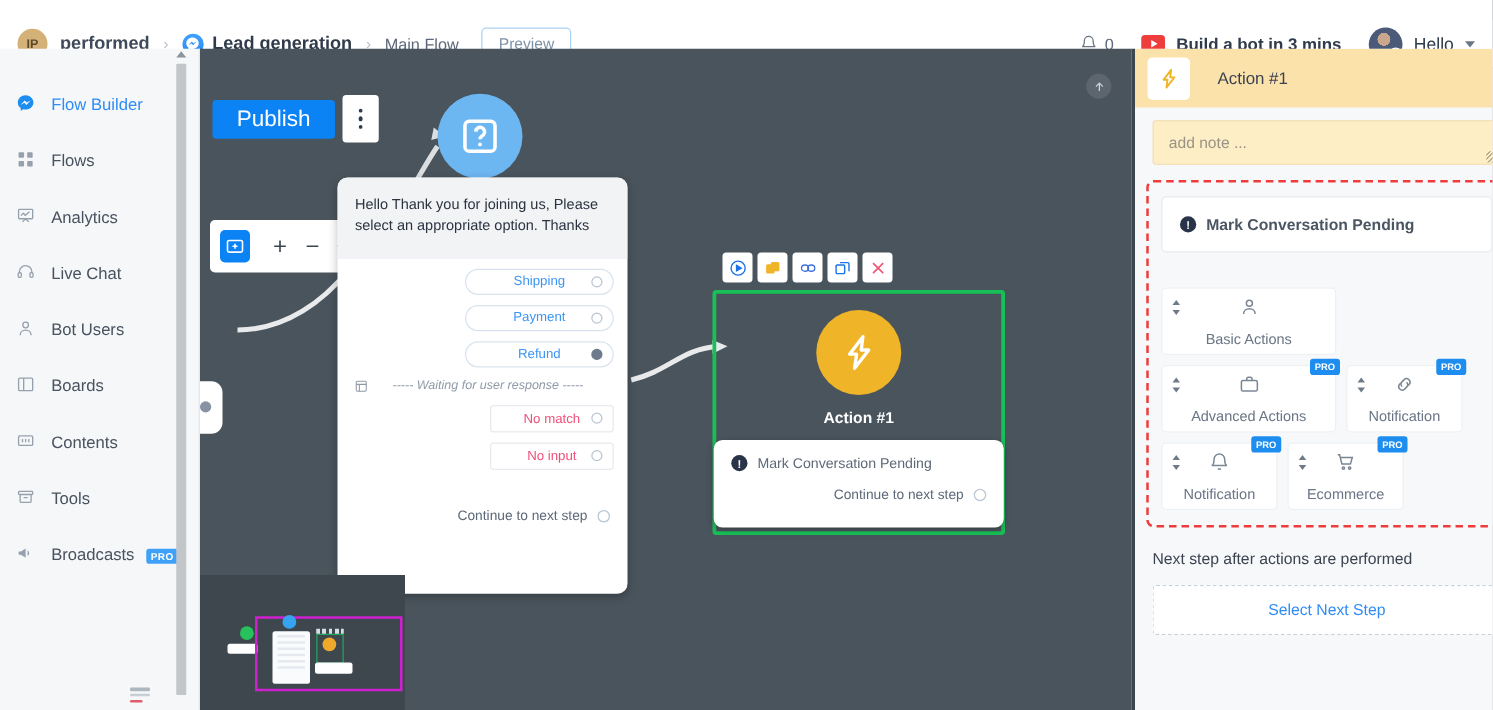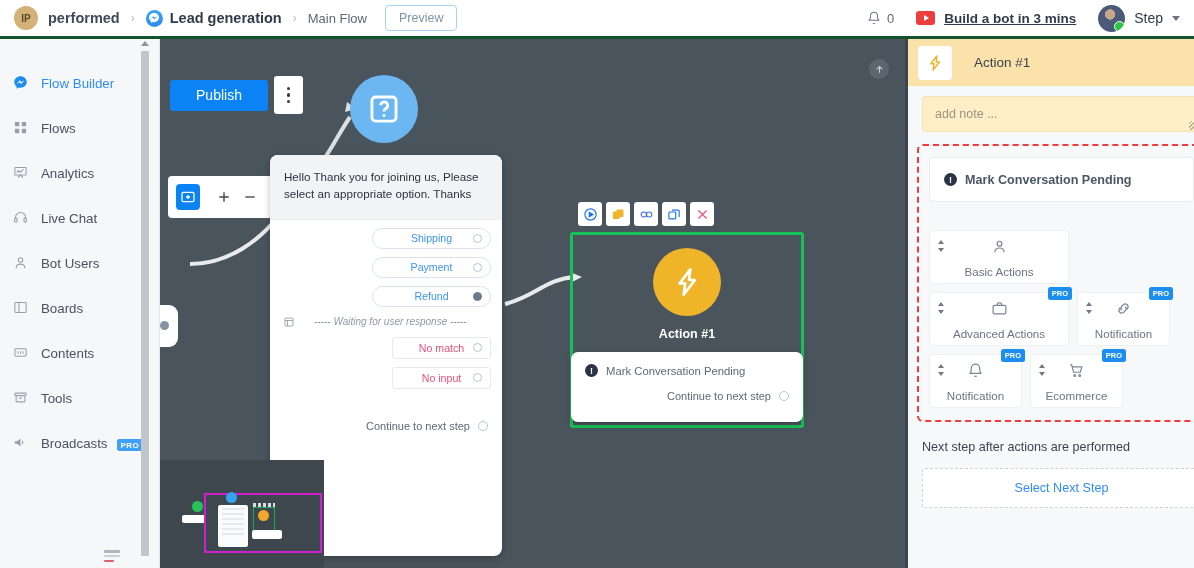--- a/index.html
+++ b/index.html
@@ -6,22 +6,22 @@
   html, body {
     width: 1194px; height: 568px;
     overflow: hidden;
     font-family: "Liberation Sans", sans-serif;
     background: #ffffff;
   }
   .app { position: relative; width: 1194px; height: 568px; }
 
   
   .topbar {
-    position: absolute; top: 0; left: 0; width: 1194px; height: 39px;
-    background: #ffffff; border-bottom: 3px solid #14532d;
+    position: absolute; top: 16px; left: 0; width: 1194px; height: 39px;
+    background: #ffffff; border-bottom: 1px solid #14532d;
     display: flex; align-items: center; padding: 0 14px;
   }
   .brand-avatar {
     width: 24px; height: 24px; border-radius: 50%;
     background: #d3b177; color: #5b4a29;
     font-size: 10px; font-weight: bold;
     display: flex; align-items: center; justify-content: center;
     flex: 0 0 auto;
   }
   .brand-name {
@@ -127,21 +127,21 @@
     background: #4facdf; color: #fff; font-size: 12.2px; font-weight: bold;
     display: flex; align-items: center; gap: 5px; padding-left: 12px;
   }
   .editing-banner svg { width: 12px; height: 12px; }
 
   .publish-wrap {
     position: absolute; top: 37px; left: 10px; display: flex; align-items: center;
   }
   .publish-btn {
     width: 98px; height: 31px; background: #0b83f4; color: #fff;
-    font-size: 14px; border: none; border-radius: 3px; cursor: pointer;
+    font-size: 18px; border: none; border-radius: 3px; cursor: pointer;
   }
   .kebab {
     width: 29px; height: 38px; background: #fff; border-radius: 3px;
     margin-left: 6px; display:flex; flex-direction: column; align-items:center;
     justify-content:center; gap: 3px; cursor: pointer;
   }
   .kebab i { width: 3.5px; height: 3.5px; border-radius:50%; background: #2f3b4a; display:block; }
 
   .zoom-toolbar {
     position: absolute; top: 137px; left: 8px; width: 155px; height: 42px;
@@ -163,24 +163,23 @@
     display: flex; align-items: center; justify-content: center;
   }
   .q-circle svg { width: 34px; height: 34px; }
   .q-label {
     margin-top: 11px; text-align: center; width: 68px; color: #fff;
     font-size: 12.5px; font-weight: bold;
   }
 
   
   .msg-card {
-    position: absolute; top: 103px; left: 110px; width: 232px; height: 401px;
+    position: absolute; top: 103px; left: 110px; width: 232px; height: 333px;
     background: #fff; border-radius: 8px; box-shadow: 0 2px 7px rgba(0,0,0,.25);
     overflow: hidden;
-    margin-top: 13px;
   }
   .msg-text {
     background: #f2f3f5; padding: 14px 14px 16px; font-size: 11.6px;
     color: #2b3340; line-height: 1.45; font-family: "Liberation Sans", sans-serif;
   }
   .msg-body { padding: 8px 11px 10px; border-top: 1px solid #eceef1; }
   .opt-row { display: flex; justify-content: flex-end; margin-bottom: 8px; }
   .opt-btn {
     width: 119px; height: 21px; border: 1px solid #d9e3ee; border-radius: 11px;
     display: flex; align-items: center; justify-content: center; position: relative;
@@ -359,21 +358,21 @@
             <path d="M13.7 21a2 2 0 01-3.4 0"></path>
           </svg>
         <span>0</span>
       </div>
       <div class="yt">
         <span class="yt-badge"></span>
         <span>Build a bot in 3 mins</span>
       </div>
       <div class="user">
         <span class="user-av"></span>
-        <span class="user-name">Step</span>
+        <span class="user-name">Hello</span>
         <span class="caret"></span>
       </div>
     </div>
   </div>
 
   <div class="sidebar">
     <div class="nav">
 
       <div class="nav-item active">
         <span class="ico">

